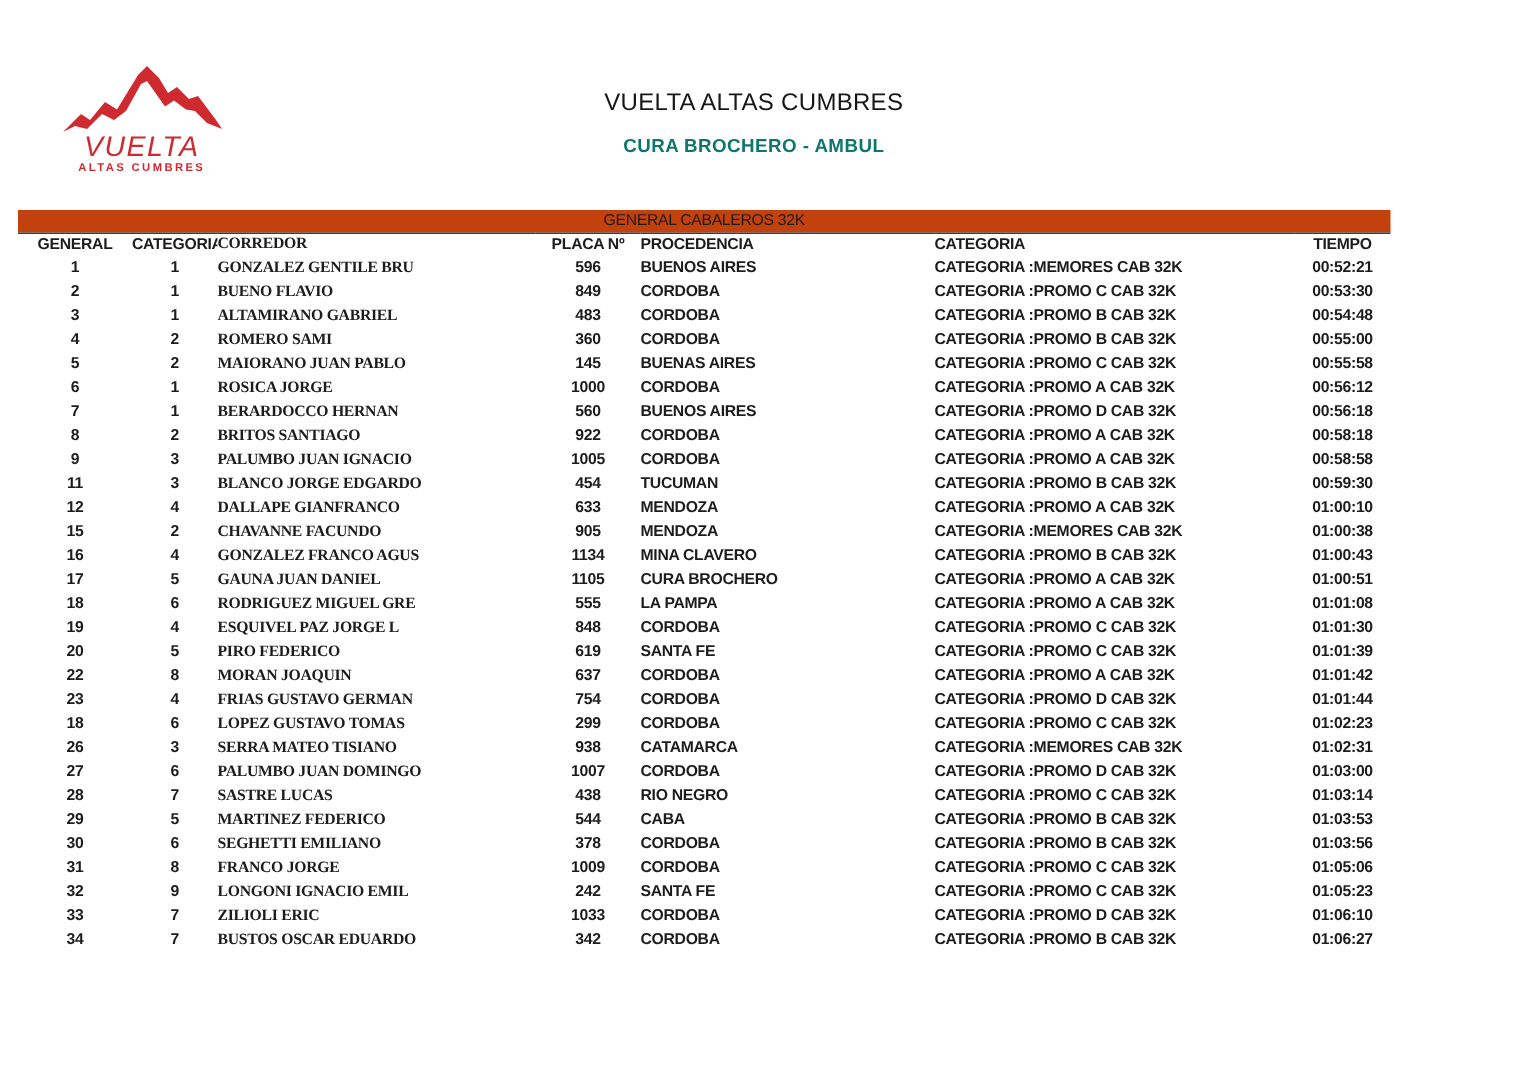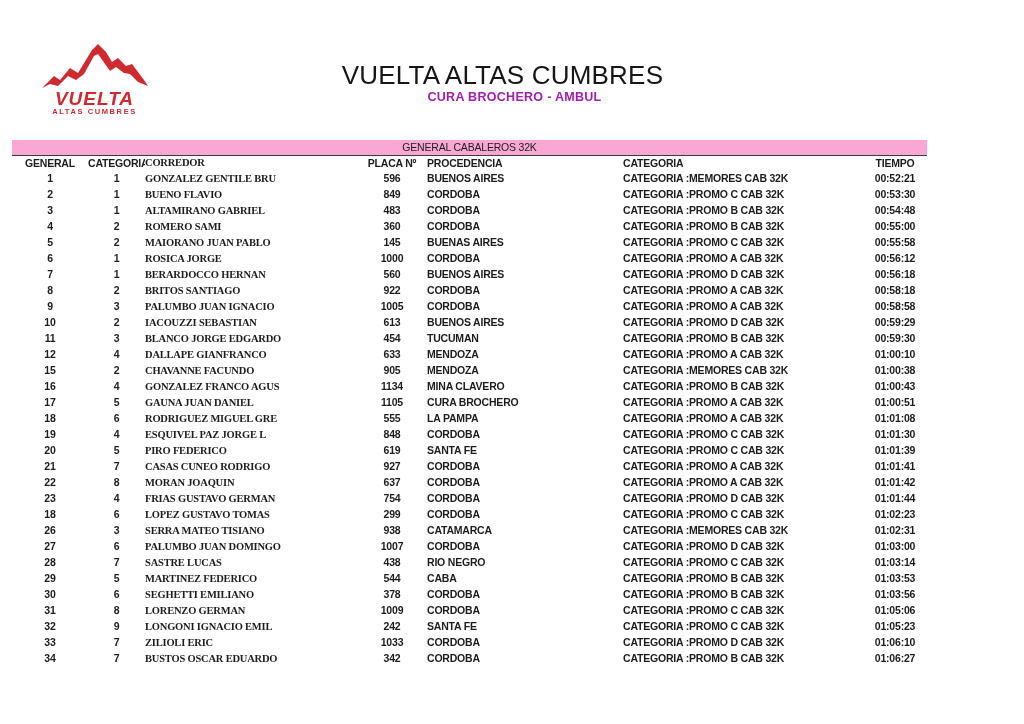--- a/index.html
+++ b/index.html
@@ -11,50 +11,50 @@
     overflow: hidden;
     position: relative;
   }
   
   .logo {
     position: absolute; left: 32px; top: 40px; width: 125px; height: 92px;
     text-align: center;
   }
   .logo svg { display: block; margin: 0 auto; }
   .logo-word {
-    color: #cf2a30; font-weight: 700; font-style: italic;
+    color: #cf2a30; font-weight: 400; font-style: italic;
     font-size: 19px; letter-spacing: 1px; line-height: 17px;
     margin-top: -2px;
   }
   .logo-sub {
     color: #cf2a30; font-weight: 700; font-size: 7.5px;
     letter-spacing: 1.6px; line-height: 10px;
   }
   .doc-title {
     position: absolute; left: 0; top: 60px; width: 1005px;
-    text-align: center; font-size: 26px; font-weight: 400;
+    text-align: center; font-size: 16px; font-weight: 400;
     letter-spacing: 0.2px; color: #161616;
   }
   .doc-subtitle {
-    position: absolute; left: 12px; top: 90px; width: 1005px;
+    position: absolute; left: 0; top: 90px; width: 1005px;
     text-align: center; font-size: 12.5px; font-weight: 700;
-    letter-spacing: 0.3px; color: #a21caf;
+    letter-spacing: 0.3px; color: #0f766e;
   }
   
   .results {
     position: absolute; left: 12px; top: 140px; width: 915px;
     border-collapse: collapse; table-layout: fixed;
   }
   .results td, .results th {
     font-size: 10.5px; font-weight: 700; letter-spacing: -0.2px;
     white-space: nowrap; overflow: hidden; padding: 0;
     color: #1c1c1c;
   }
   .band-cell {
-    background: #f9a8d4;
+    background: #c2410c;
     border-bottom: 1px solid #3c3c3c;
     height: 17px; text-align: center;
     font-weight: 400 !important; font-size: 10.5px;
     color: #2a2a2a;
   }
   .results thead th { height: 15px; vertical-align: middle; }
   .results tbody td { height: 16px; vertical-align: middle; }
   .col-c { text-align: center; }
   .col-l { text-align: left; }
   .pad8  { padding-left: 8px; }
@@ -177,29 +177,20 @@
       <tr>
         <td class="col-c">9</td>
         <td class="col-c">3</td>
         <td class="col-l pad3">PALUMBO JUAN IGNACIO</td>
         <td class="col-c">1005</td>
         <td class="col-l pad8">CORDOBA</td>
         <td class="col-l pad8">CATEGORIA :PROMO A CAB 32K</td>
         <td class="col-c">00:58:58</td>
       </tr>
       <tr>
-        <td class="col-c">10</td>
-        <td class="col-c">2</td>
-        <td class="col-l pad3">IACOUZZI SEBASTIAN</td>
-        <td class="col-c">613</td>
-        <td class="col-l pad8">BUENOS AIRES</td>
-        <td class="col-l pad8">CATEGORIA :PROMO D CAB 32K</td>
-        <td class="col-c">00:59:29</td>
-      </tr>
-      <tr>
         <td class="col-c">11</td>
         <td class="col-c">3</td>
         <td class="col-l pad3">BLANCO JORGE EDGARDO</td>
         <td class="col-c">454</td>
         <td class="col-l pad8">TUCUMAN</td>
         <td class="col-l pad8">CATEGORIA :PROMO B CAB 32K</td>
         <td class="col-c">00:59:30</td>
       </tr>
       <tr>
         <td class="col-c">12</td>
@@ -256,29 +247,20 @@
         <td class="col-c">01:01:30</td>
       </tr>
       <tr>
         <td class="col-c">20</td>
         <td class="col-c">5</td>
         <td class="col-l pad3">PIRO FEDERICO</td>
         <td class="col-c">619</td>
         <td class="col-l pad8">SANTA FE</td>
         <td class="col-l pad8">CATEGORIA :PROMO C CAB 32K</td>
         <td class="col-c">01:01:39</td>
-      </tr>
-      <tr>
-        <td class="col-c">21</td>
-        <td class="col-c">7</td>
-        <td class="col-l pad3">CASAS CUNEO RODRIGO</td>
-        <td class="col-c">927</td>
-        <td class="col-l pad8">CORDOBA</td>
-        <td class="col-l pad8">CATEGORIA :PROMO A CAB 32K</td>
-        <td class="col-c">01:01:41</td>
       </tr>
       <tr>
         <td class="col-c">22</td>
         <td class="col-c">8</td>
         <td class="col-l pad3">MORAN JOAQUIN</td>
         <td class="col-c">637</td>
         <td class="col-l pad8">CORDOBA</td>
         <td class="col-l pad8">CATEGORIA :PROMO A CAB 32K</td>
         <td class="col-c">01:01:42</td>
       </tr>
@@ -341,21 +323,21 @@
         <td class="col-c">6</td>
         <td class="col-l pad3">SEGHETTI EMILIANO</td>
         <td class="col-c">378</td>
         <td class="col-l pad8">CORDOBA</td>
         <td class="col-l pad8">CATEGORIA :PROMO B CAB 32K</td>
         <td class="col-c">01:03:56</td>
       </tr>
       <tr>
         <td class="col-c">31</td>
         <td class="col-c">8</td>
-        <td class="col-l pad3">LORENZO GERMAN</td>
+        <td class="col-l pad3">FRANCO JORGE</td>
         <td class="col-c">1009</td>
         <td class="col-l pad8">CORDOBA</td>
         <td class="col-l pad8">CATEGORIA :PROMO C CAB 32K</td>
         <td class="col-c">01:05:06</td>
       </tr>
       <tr>
         <td class="col-c">32</td>
         <td class="col-c">9</td>
         <td class="col-l pad3">LONGONI IGNACIO EMIL</td>
         <td class="col-c">242</td>

